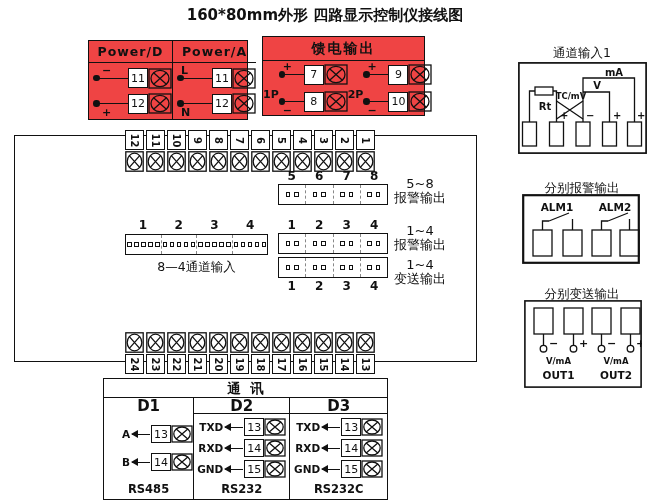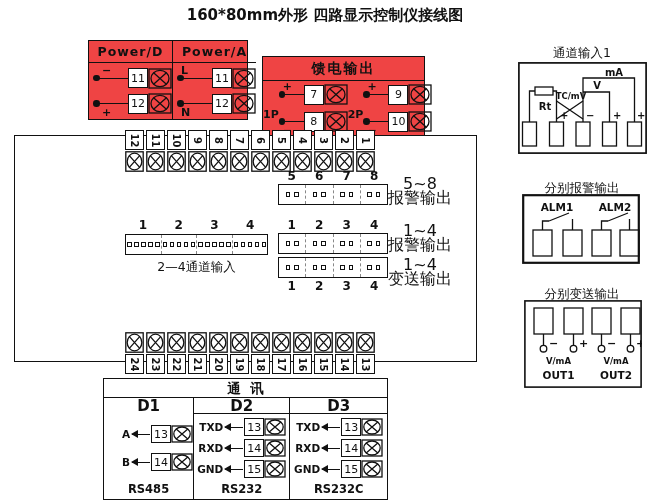--- a/index.html
+++ b/index.html
@@ -27,21 +27,21 @@
   .sg{position:absolute;font-size:11px;font-weight:700;line-height:10px}
   .sg.above{left:8px;bottom:3px}
   .sg.below{left:8px;top:4px}
   .sg.nearer{left:3px}
   .numbox{width:20px;height:20px;border:1.1px solid #111;font-size:11px;font-weight:400;
           display:flex;align-items:center;justify-content:center;flex:none;background:#fff}
   svg.screw{flex:none}
   svg.lineart *{stroke:#111;fill:none;stroke-width:1.3}
   svg.lineart text{fill:#111;stroke:none}
 
-  .feed{left:262px;top:56px;width:163px;height:80px;display:flex;flex-direction:column}
+  .feed{left:262px;top:36px;width:163px;height:80px;display:flex;flex-direction:column}
   .feed .hd{height:24px;font-size:14px;line-height:23px;letter-spacing:2px}
   .fbody{flex:1;display:flex;justify-content:space-evenly;align-items:center}
   .fgroup{display:flex;align-items:center}
   .fgl{font-size:11px;font-weight:700;margin-right:1px;margin-top:12px}
   .frows{display:flex;flex-direction:column;gap:6px}
 
   
   .mainbox{left:14px;top:135px;width:463px;height:227px;border:1.6px solid #111}
 
   
@@ -54,21 +54,21 @@
   .sstrip{width:19px;height:21px}
 
   
   .numsrow{display:flex}
   .ncell{flex:1;text-align:center;font-size:12px;font-weight:700;line-height:13px}
   .pinbox{display:flex;border:1.1px solid #111;height:21px;background:#fff}
   .pgroup{flex:1;display:flex;align-items:center;justify-content:center;gap:4px}
   .pgroup+.pgroup{border-left:1px dashed #888}
   .pgroup.g5{gap:2.5px}
   .pin{width:4.5px;height:4.5px;border:1px solid #111;background:#fff;flex:none}
-  .sidelab{text-align:center;font-size:16px;line-height:14px}
+  .sidelab{text-align:center;font-size:13px;line-height:14px}
   .chlabel{left:125px;top:259px;width:143px;text-align:center;font-size:12.5px}
 
   .rednote{left:93px;top:298px;font-size:14px;font-weight:700;color:#cc0000;white-space:nowrap}
 
   
   .comm{left:103px;top:378px;width:285px;height:122px;border:1.6px solid #111;display:flex;flex-direction:column}
   .comm-title{height:19px;border-bottom:1.2px solid #111;text-align:center;font-size:13.5px;
               font-weight:700;line-height:18px;white-space:pre}
   .comm-cols{flex:1;display:flex}
   .comm-col{display:flex;flex-direction:column}
@@ -616,21 +616,21 @@
         <i class="pin"></i>
       </div>
       <div class="pgroup g5">
         <i class="pin"></i>
         <i class="pin"></i>
         <i class="pin"></i>
         <i class="pin"></i>
         <i class="pin"></i>
       </div>
     </div>
-  <div class="abs chlabel">2—4通道输入</div>
+  <div class="abs chlabel">8—4通道输入</div>
 
 
   <div class="abs comm">
     <div class="comm-title">通  讯</div>
     <div class="comm-cols">
       <div class="comm-col cw1">
         <div class="comm-head">D1</div>
         <div class="comm-rows">
 
             <div class="comm-row">

